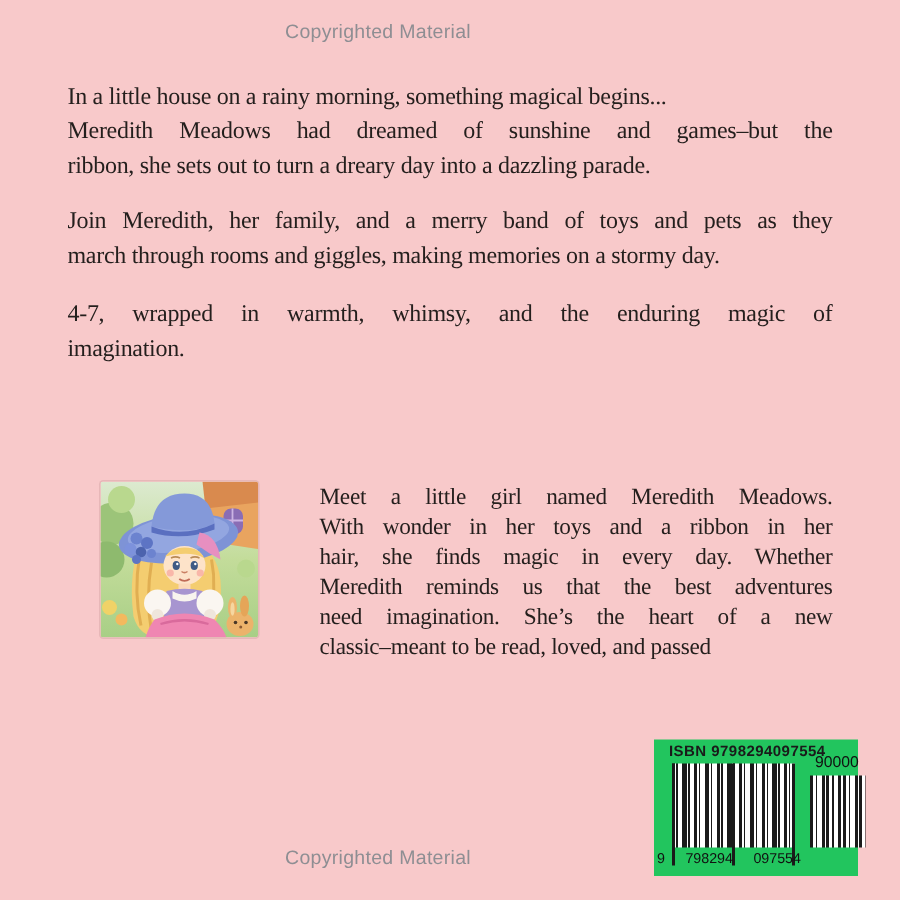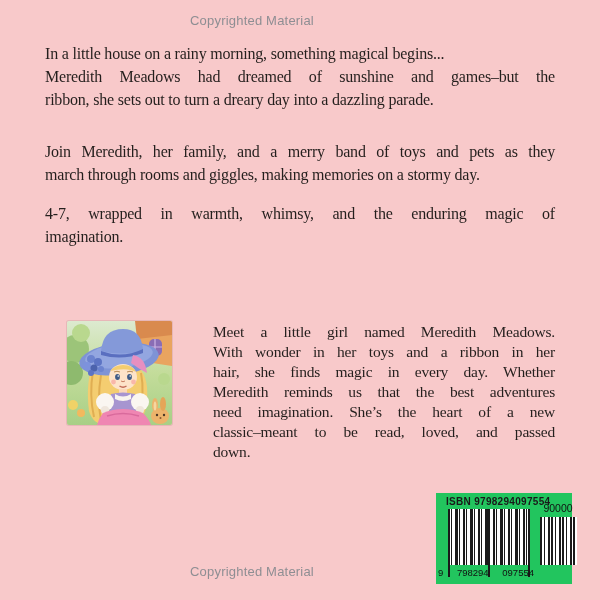--- a/index.html
+++ b/index.html
@@ -12,30 +12,30 @@
   .copyright{
     position:absolute;left:0;width:504px;text-align:center;
     font-family:"Liberation Sans",sans-serif;
     font-size:13px;color:#8e8e93;letter-spacing:.2px;
   }
   .copyright.top{top:13px;}
   .copyright.bottom{top:564px;}
 
   
   .synopsis{
-    position:absolute;left:45px;top:42px;width:510px;
+    position:absolute;left:45px;top:53px;width:510px;
     font-size:16px;line-height:23px;letter-spacing:-0.2px;
   }
   .jlines > div{
     text-align:justify;
     text-align-last:justify;
     white-space:normal;
   }
   .jlines > div:last-child{text-align-last:left;}
-  .p2{margin-top:29px;}
+  .p2{margin-top:14px;}
   .p3{margin-top:16px;}
 
   
   .illustration{
     position:absolute;left:67px;top:321px;width:105px;height:104px;
     border-radius:2px;overflow:hidden;
     box-shadow:0 0 0 1px rgba(180,130,130,.25);
   }
   .bio{
     position:absolute;left:213px;top:322px;width:342px;
@@ -181,21 +181,20 @@
   </svg>
 </div>
 
 <div class="jlines bio">
     <div>Meet a little girl named Meredith Meadows.</div>
     <div>With wonder in her toys and a ribbon in her</div>
     <div>hair, she finds magic in every day. Whether</div>
     <div>Meredith reminds us that the best adventures</div>
     <div>need imagination. She’s the heart of a new</div>
     <div>classic–meant to be read, loved, and passed</div>
-    <div>down.</div>
   </div>
 
 <div class="barcode-box">
   <div class="isbn-label">ISBN 9798294097554</div>
   <div class="main-bars"></div>
   <div class="guard g1"></div>
   <div class="guard g2"></div>
   <div class="guard g3"></div>
   <div class="digits">
     <span>9</span>

